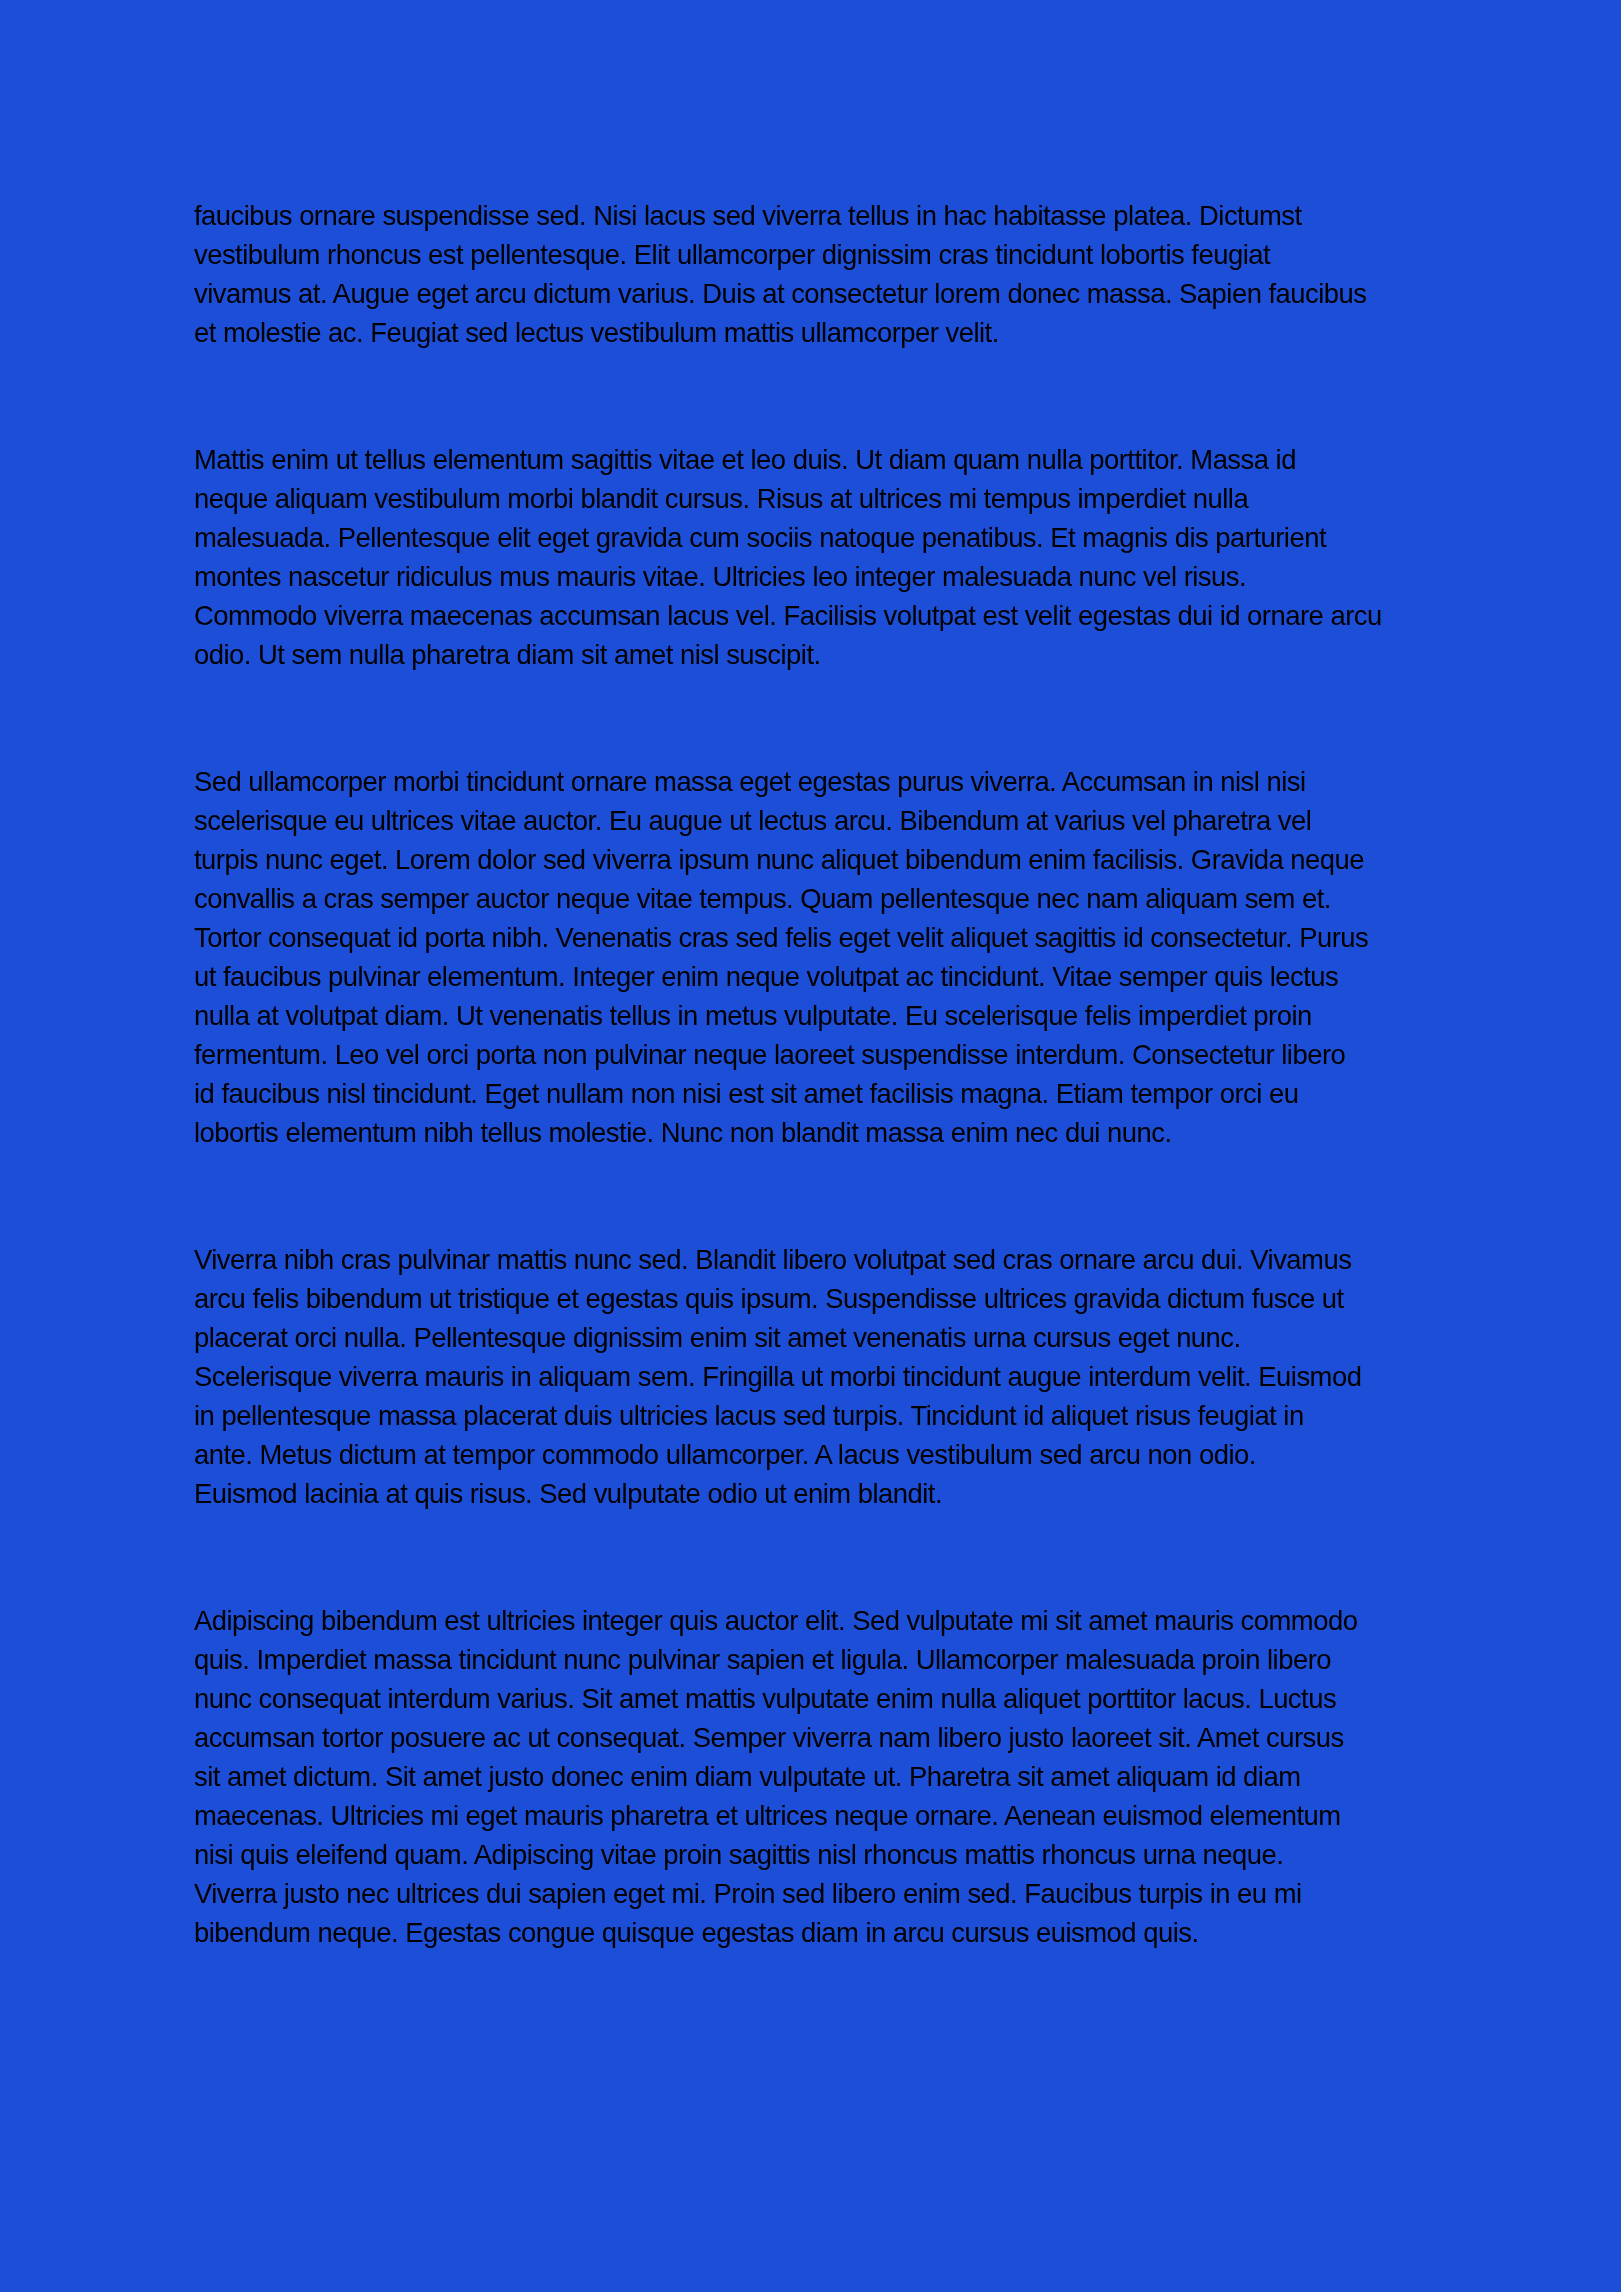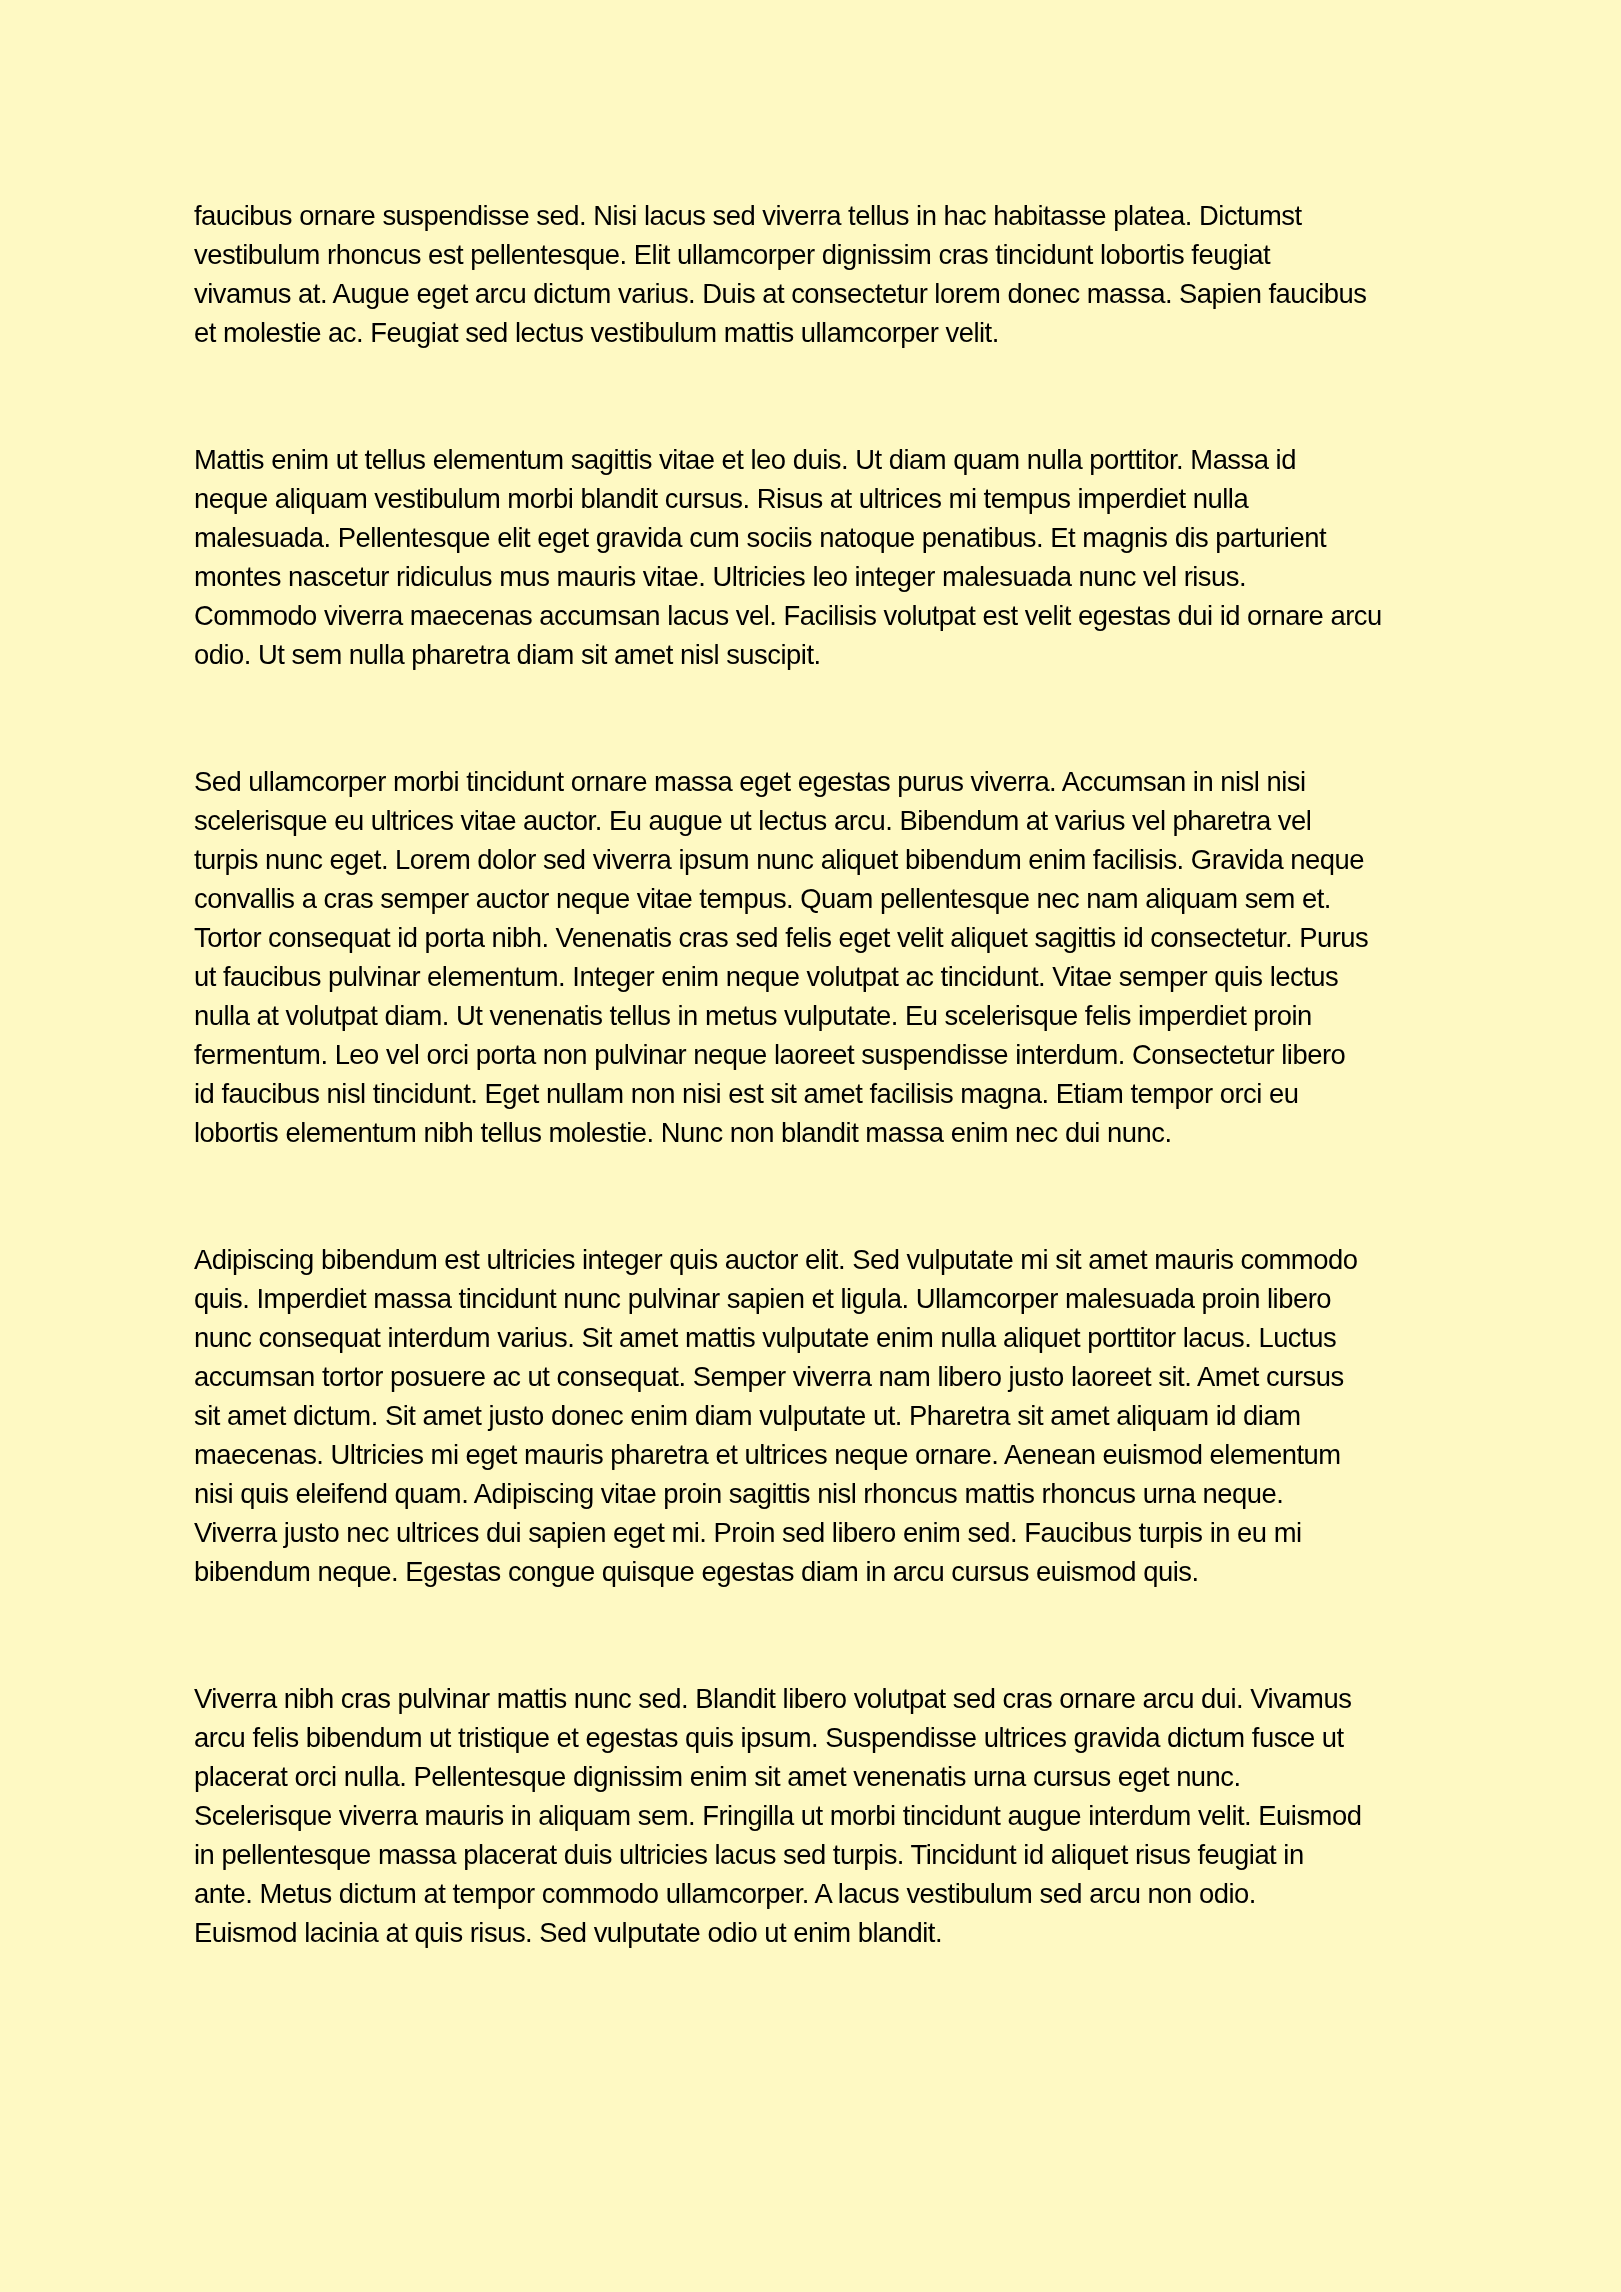--- a/index.html
+++ b/index.html
@@ -4,21 +4,21 @@
 <style>
   html, body {
     margin: 0;
     padding: 0;
     background: #ffffff;
   }
   .page {
     position: relative;
     width: 1621px;
     height: 2293px;
-    background: #fef9c3;
+    background: #1d4ed8;
     overflow: hidden;
     font-family: "Liberation Sans", "DejaVu Sans", sans-serif;
   }
   .text-block {
     position: absolute;
     left: 194px;
     top: 196px;
     width: 1402px;
     color: #000000;
   }
@@ -49,31 +49,31 @@
     <div class="para">Sed ullamcorper morbi tincidunt ornare massa eget egestas purus viverra. Accumsan in nisl nisi
 scelerisque eu ultrices vitae auctor. Eu augue ut lectus arcu. Bibendum at varius vel pharetra vel
 turpis nunc eget. Lorem dolor sed viverra ipsum nunc aliquet bibendum enim facilisis. Gravida neque
 convallis a cras semper auctor neque vitae tempus. Quam pellentesque nec nam aliquam sem et.
 Tortor consequat id porta nibh. Venenatis cras sed felis eget velit aliquet sagittis id consectetur. Purus
 ut faucibus pulvinar elementum. Integer enim neque volutpat ac tincidunt. Vitae semper quis lectus
 nulla at volutpat diam. Ut venenatis tellus in metus vulputate. Eu scelerisque felis imperdiet proin
 fermentum. Leo vel orci porta non pulvinar neque laoreet suspendisse interdum. Consectetur libero
 id faucibus nisl tincidunt. Eget nullam non nisi est sit amet facilisis magna. Etiam tempor orci eu
 lobortis elementum nibh tellus molestie. Nunc non blandit massa enim nec dui nunc.</div>
+    <div class="para">Viverra nibh cras pulvinar mattis nunc sed. Blandit libero volutpat sed cras ornare arcu dui. Vivamus
+arcu felis bibendum ut tristique et egestas quis ipsum. Suspendisse ultrices gravida dictum fusce ut
+placerat orci nulla. Pellentesque dignissim enim sit amet venenatis urna cursus eget nunc.
+Scelerisque viverra mauris in aliquam sem. Fringilla ut morbi tincidunt augue interdum velit. Euismod
+in pellentesque massa placerat duis ultricies lacus sed turpis. Tincidunt id aliquet risus feugiat in
+ante. Metus dictum at tempor commodo ullamcorper. A lacus vestibulum sed arcu non odio.
+Euismod lacinia at quis risus. Sed vulputate odio ut enim blandit.</div>
     <div class="para">Adipiscing bibendum est ultricies integer quis auctor elit. Sed vulputate mi sit amet mauris commodo
 quis. Imperdiet massa tincidunt nunc pulvinar sapien et ligula. Ullamcorper malesuada proin libero
 nunc consequat interdum varius. Sit amet mattis vulputate enim nulla aliquet porttitor lacus. Luctus
 accumsan tortor posuere ac ut consequat. Semper viverra nam libero justo laoreet sit. Amet cursus
 sit amet dictum. Sit amet justo donec enim diam vulputate ut. Pharetra sit amet aliquam id diam
 maecenas. Ultricies mi eget mauris pharetra et ultrices neque ornare. Aenean euismod elementum
 nisi quis eleifend quam. Adipiscing vitae proin sagittis nisl rhoncus mattis rhoncus urna neque.
 Viverra justo nec ultrices dui sapien eget mi. Proin sed libero enim sed. Faucibus turpis in eu mi
 bibendum neque. Egestas congue quisque egestas diam in arcu cursus euismod quis.</div>
-    <div class="para">Viverra nibh cras pulvinar mattis nunc sed. Blandit libero volutpat sed cras ornare arcu dui. Vivamus
-arcu felis bibendum ut tristique et egestas quis ipsum. Suspendisse ultrices gravida dictum fusce ut
-placerat orci nulla. Pellentesque dignissim enim sit amet venenatis urna cursus eget nunc.
-Scelerisque viverra mauris in aliquam sem. Fringilla ut morbi tincidunt augue interdum velit. Euismod
-in pellentesque massa placerat duis ultricies lacus sed turpis. Tincidunt id aliquet risus feugiat in
-ante. Metus dictum at tempor commodo ullamcorper. A lacus vestibulum sed arcu non odio.
-Euismod lacinia at quis risus. Sed vulputate odio ut enim blandit.</div>
   </div>
 </div>
 
 
 </body></html>

